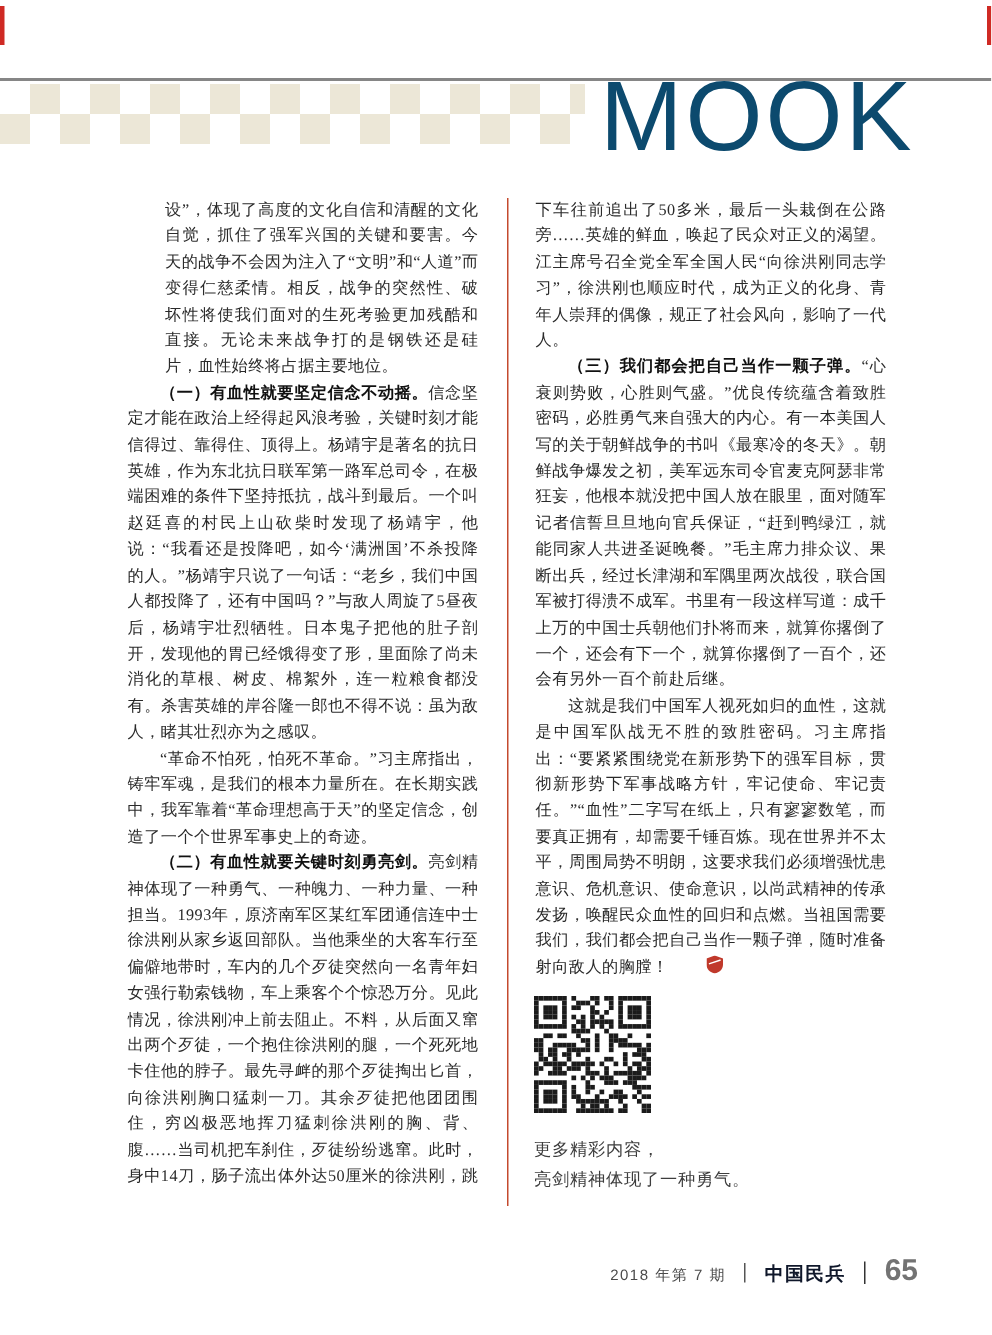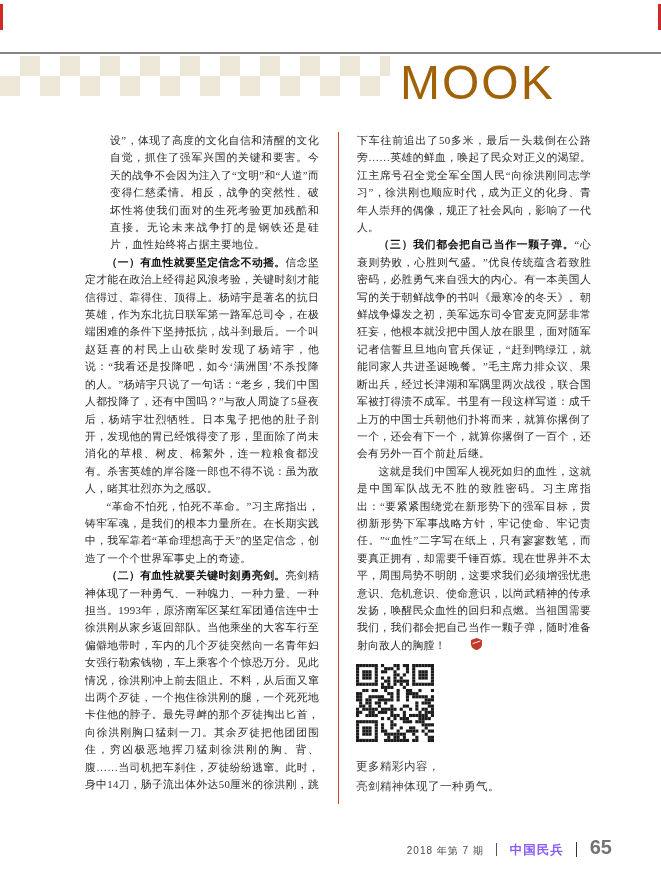--- a/index.html
+++ b/index.html
@@ -9,22 +9,22 @@
   .corner-mark{position:absolute;top:4px;width:3px;height:26px;background:#cf2a24;}
   .corner-mark.left{left:0;}
   .corner-mark.right{right:0;}
   
   .top-rule{position:absolute;top:52px;left:0;width:661px;height:2px;background:#868686;}
   
   .checker{position:absolute;top:56px;left:0;width:390px;height:40px;
            background:conic-gradient(#ece7d7 0 90deg, transparent 90deg 180deg, #ece7d7 180deg 270deg, transparent 270deg);
            background-size:40px 40px;}
   
-  .brand{position:absolute;left:400px;top:59px;font-family:"Liberation Sans",sans-serif;
-         font-size:48px;font-weight:400;letter-spacing:2px;color:#a16207;line-height:1;}
+  .brand{position:absolute;left:400px;top:44px;font-family:"Liberation Sans",sans-serif;
+         font-size:66px;font-weight:400;letter-spacing:2px;color:#0c4a6e;line-height:1;}
   
   .columns{position:absolute;left:85px;top:132px;width:506px;height:672px;
            column-count:2;column-gap:38px;column-fill:auto;
            column-rule:1.5px solid #c44a2e;overflow:hidden;
            font-size:10.8px;line-height:17.4px;letter-spacing:0.3px;color:#2a2a2a;
            text-align:justify;}
   .para{margin:0;text-indent:2em;}
   .para.first{text-indent:0;margin-left:25px;}
   .hd{font-family:"Liberation Sans",sans-serif;font-weight:700;color:#111;}
   .end-mark{display:inline-block;margin-left:4px;vertical-align:-1px;line-height:0;}
@@ -32,21 +32,21 @@
   .qr-block{position:absolute;left:356px;top:664px;width:230px;}
   .qr-svg{display:inline-block;background:#fff;}
   .qr-caption{margin-top:10px;font-size:11.5px;line-height:1.75;color:#3d3d3d;
               font-family:"Liberation Sans",sans-serif;letter-spacing:0.5px;}
   
   .footer{position:absolute;top:836px;right:49px;white-space:nowrap;
           font-family:"Liberation Sans",sans-serif;color:#444;}
   .footer .issue{font-size:10px;letter-spacing:1px;color:#4a4a4a;margin-left:40px;}
   .footer .sep{display:inline-block;width:1px;height:13px;background:#555;margin:0 8px;vertical-align:-2px;}
   .footer .sep2{height:15px;vertical-align:-3px;background:#333;}
-  .footer .mag{font-size:12.5px;font-weight:600;color:#8b5cf6;letter-spacing:1px;}
+  .footer .mag{font-size:12.5px;font-weight:600;color:#0f172a;letter-spacing:1px;}
   .footer .pagenum{font-size:20px;font-weight:600;color:#737373;}
 </style>
 </head>
 <body>
 
 <div class="page">
 
   <div class="corner-mark left"></div>
   <div class="corner-mark right"></div>
   <div class="top-rule"></div>

